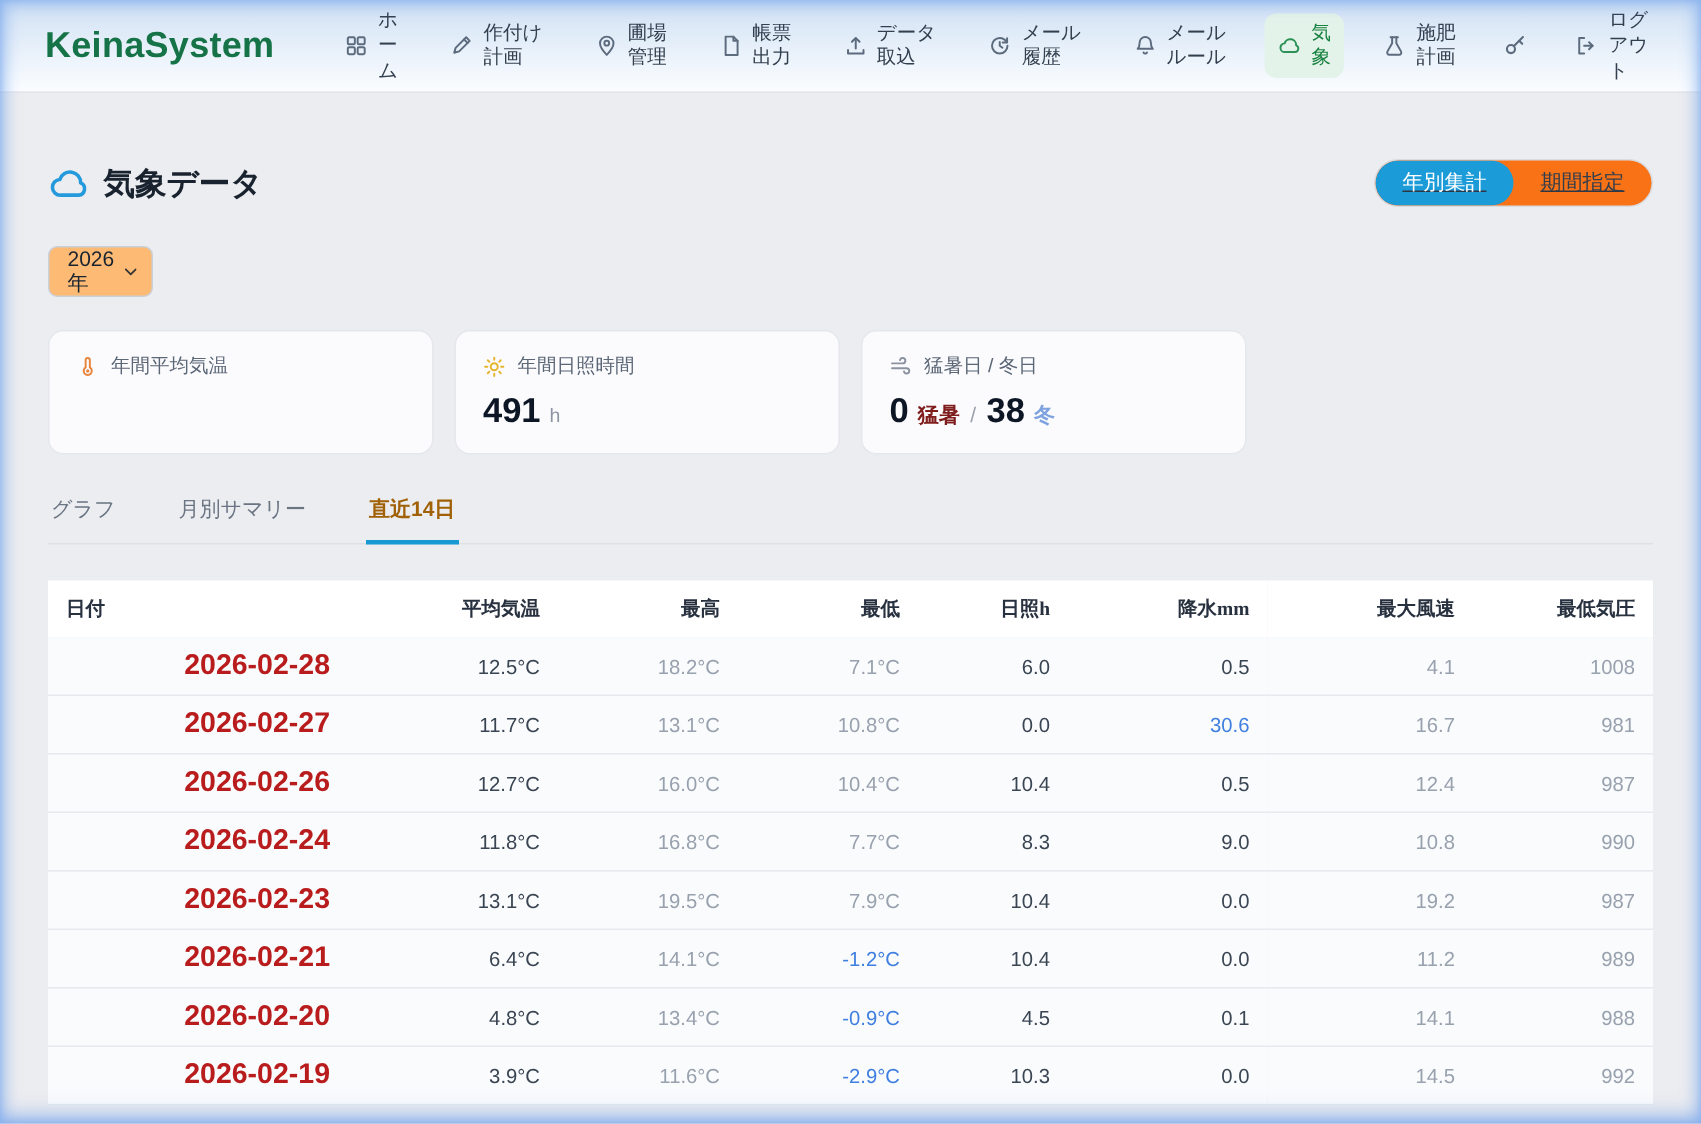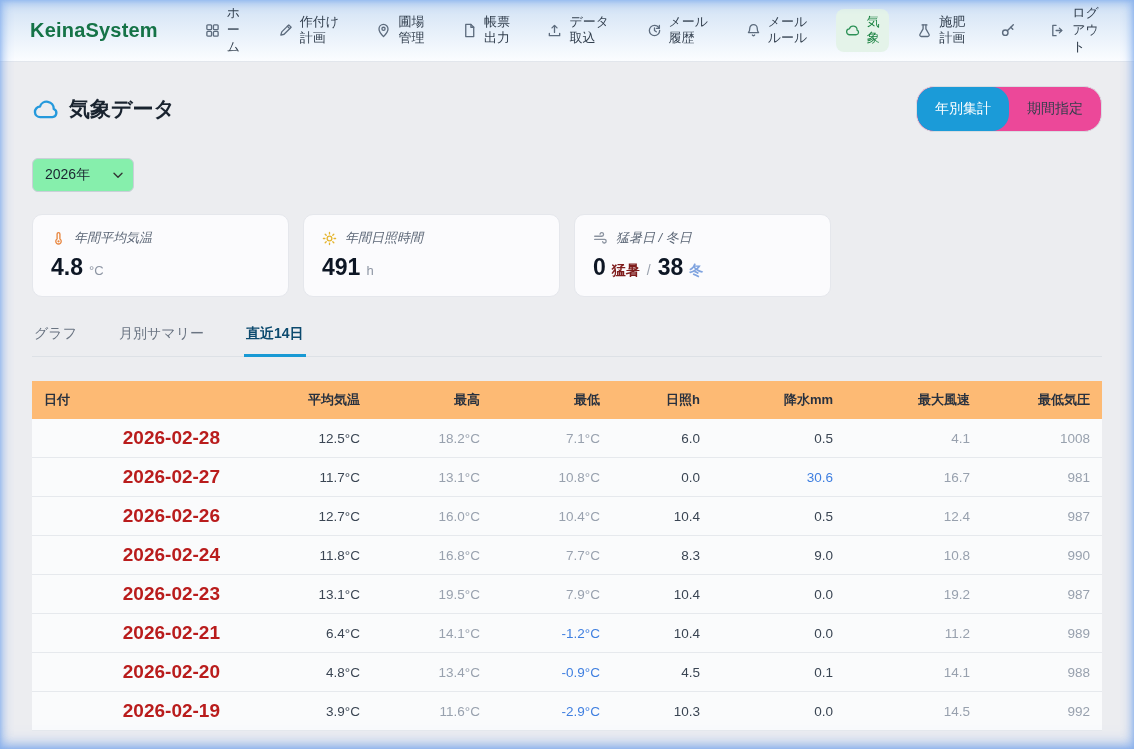--- a/index.html
+++ b/index.html
@@ -19,21 +19,21 @@
   }
 
   
   .topnav {
     height:62px;
     background:linear-gradient(180deg,#cfe0f4 0%,#e4eef9 45%,#fbfdff 100%);
     border-bottom:1px solid #e2e6ec;
     display:flex; align-items:center;
     padding:0 26px 0 30px;
   }
-  .brand { font-size:20px; font-weight:700; color:#157347; letter-spacing:.2px; flex:0 0 auto; }
+  .brand { font-size:24px; font-weight:700; color:#157347; letter-spacing:.2px; flex:0 0 auto; }
   .nav-items {
     flex:1; display:flex; align-items:center; justify-content:space-between;
     margin-left:38px;
   }
   .nav-item {
     display:flex; align-items:center; gap:7px;
     padding:5px 9px; border-radius:8px;
     font-size:13px; line-height:1.3; color:#323f4e; cursor:pointer;
     white-space:pre-line; text-align:left;
   }
@@ -41,76 +41,76 @@
   .nav-item.active { background:#e4f3e9; color:#17813f; }
   .nav-item.active svg { stroke:#2c9156; }
   .nav-label { white-space:pre-line; }
   .icon-only { padding:5px 6px; }
 
   svg.ic { fill:none; stroke-width:1.4; stroke-linecap:round; stroke-linejoin:round; }
 
   
   .page { padding:0 32px; }
 
-  .title-row { display:flex; align-items:center; margin-top:24px; }
+  .title-row { display:flex; align-items:center; margin-top:44px; }
   .page-title { display:flex; align-items:center; gap:10px; font-size:21px; font-weight:700; color:#19232f; }
   .page-title svg { stroke:#2499dc; }
 
   .view-toggle {
     margin-left:auto; display:flex; align-items:center;
-    background:#ec4899; border:1px solid #d8dce1; border-radius:18px;
-    overflow:hidden; height:46px;
+    background:#f97316; border:1px solid #d8dce1; border-radius:18px;
+    overflow:hidden; height:32px;text-decoration:underline;
   }
   .view-toggle button {
     border:none; background:transparent; height:100%;
     padding:0 18px; font-size:14px; font-family:inherit;
     color:#333e4c; cursor:pointer;
   }
   .view-toggle button.active {
     background:#1b9bd8; color:#fff; border-radius:17px; font-weight:500;
   }
 
   .select-row { margin-top:26px; }
   .year-select {
-    width:102px; height:34px; background:#86efac;
+    width:70px; height:34px; background:#fdba74;
     border:1px solid #c9d0d8; border-radius:6px;
     display:flex; align-items:center; justify-content:space-between;
     padding:0 10px 0 12px; font-size:14px; color:#1a2430; cursor:pointer;
   }
   .year-select svg { stroke:#333; }
 
   
   .stats { margin-top:22px; display:grid; grid-template-columns:repeat(4,1fr); gap:14px; }
   .card {
     background:#fbfbfd; border:1px solid #e5e7ec; border-radius:10px;
     padding:14px 18px 15px;
   }
-  .card-head { display:flex; align-items:center; gap:8px; font-size:13px; color:#5b6676;font-style:italic; }
+  .card-head { display:flex; align-items:center; gap:8px; font-size:13px; color:#5b6676; }
   .card-value { margin-top:7px; display:flex; align-items:baseline; }
   .card-num { font-size:23px; font-weight:700; color:#0d1624; }
   .card-unit { font-size:13px; color:#8d95a3; margin-left:6px; }
   .hot-label { font-size:14px; font-weight:700; color:#7f1d1d; margin:0 7px 0 6px; }
   .vc-sep { font-size:14px; color:#9aa2ae; margin-right:7px; }
   .cold-label { font-size:14px; font-weight:700; color:#7fa3df; margin-left:6px; }
 
   
   .tabs { margin-top:28px; display:flex; gap:38px; border-bottom:1px solid #dde1e6; }
   .tab {
     font-size:14px; color:#6a7482; padding:0 2px 11px; cursor:pointer;
     border-bottom:3px solid transparent; margin-bottom:-1px;
   }
-  .tab.active { color:#0c4a6e; font-weight:700; border-bottom-color:#1899d4; }
+  .tab.active { color:#a16207; font-weight:700; border-bottom-color:#1899d4; }
 
   
   table { width:100%; border-collapse:collapse; table-layout:fixed; margin-top:24px; font-size:13.5px; }
   col.c0{width:200px} col.c1{width:140px} col.c2{width:120px} col.c3{width:120px}
   col.c4{width:100px} col.c5{width:133px} col.c6{width:137px} col.c7{width:120px}
   thead th {
-    background:#fdba74; font-size:13px; font-weight:700; color:#28313f;
-    padding:10px 12px; text-align:right;
+    background:#ffffff; font-size:13px; font-weight:700; color:#28313f;
+    padding:10px 12px; text-align:right;font-family:Liberation Serif, serif;
   }
   thead th:first-child { text-align:left; }
   tbody td {
     background:#fafbfc; border-bottom:1px solid #e6e9ed;
     padding:8px 12px; text-align:right; color:#3a4553;
   }
   tbody td:first-child { text-align:right; font-weight:700; color:#b91c1c; font-size:19px; }
   td.dim { color:#98a1ae; }
   td.blue { color:#3f7fe0; font-weight:400; }
 </style>
@@ -256,24 +256,20 @@
 
   <section class="stats">
 
     <div class="card">
       <div class="card-head">
         <svg class="ic" width="15" height="15" viewBox="0 0 16 16" stroke="#e8853d">
           <path d="M8 1.8c-.8 0-1.5.6-1.5 1.5v5.2a2.9 2.9 0 1 0 3 0V3.3c0-.9-.7-1.5-1.5-1.5z"></path>
           <circle cx="8" cy="11" r="1.2" fill="#e8853d" stroke="none"></circle>
         </svg>
         <span>年間平均気温</span>
-      </div>
-      <div class="card-value">
-        <span class="card-num">4.8</span>
-        <span class="card-unit">°C</span>
       </div>
     </div>
 
 
     <div class="card">
       <div class="card-head">
         <svg class="ic" width="15" height="15" viewBox="0 0 16 16" stroke="#e5b52e">
           <circle cx="8" cy="8" r="2.5"></circle>
           <path d="M8 1.5v1.6M8 12.9v1.6M1.5 8h1.6M12.9 8h1.6M3.4 3.4l1.1 1.1M11.5 11.5l1.1 1.1M12.6 3.4l-1.1 1.1M4.5 11.5l-1.1 1.1"></path>
         </svg>

